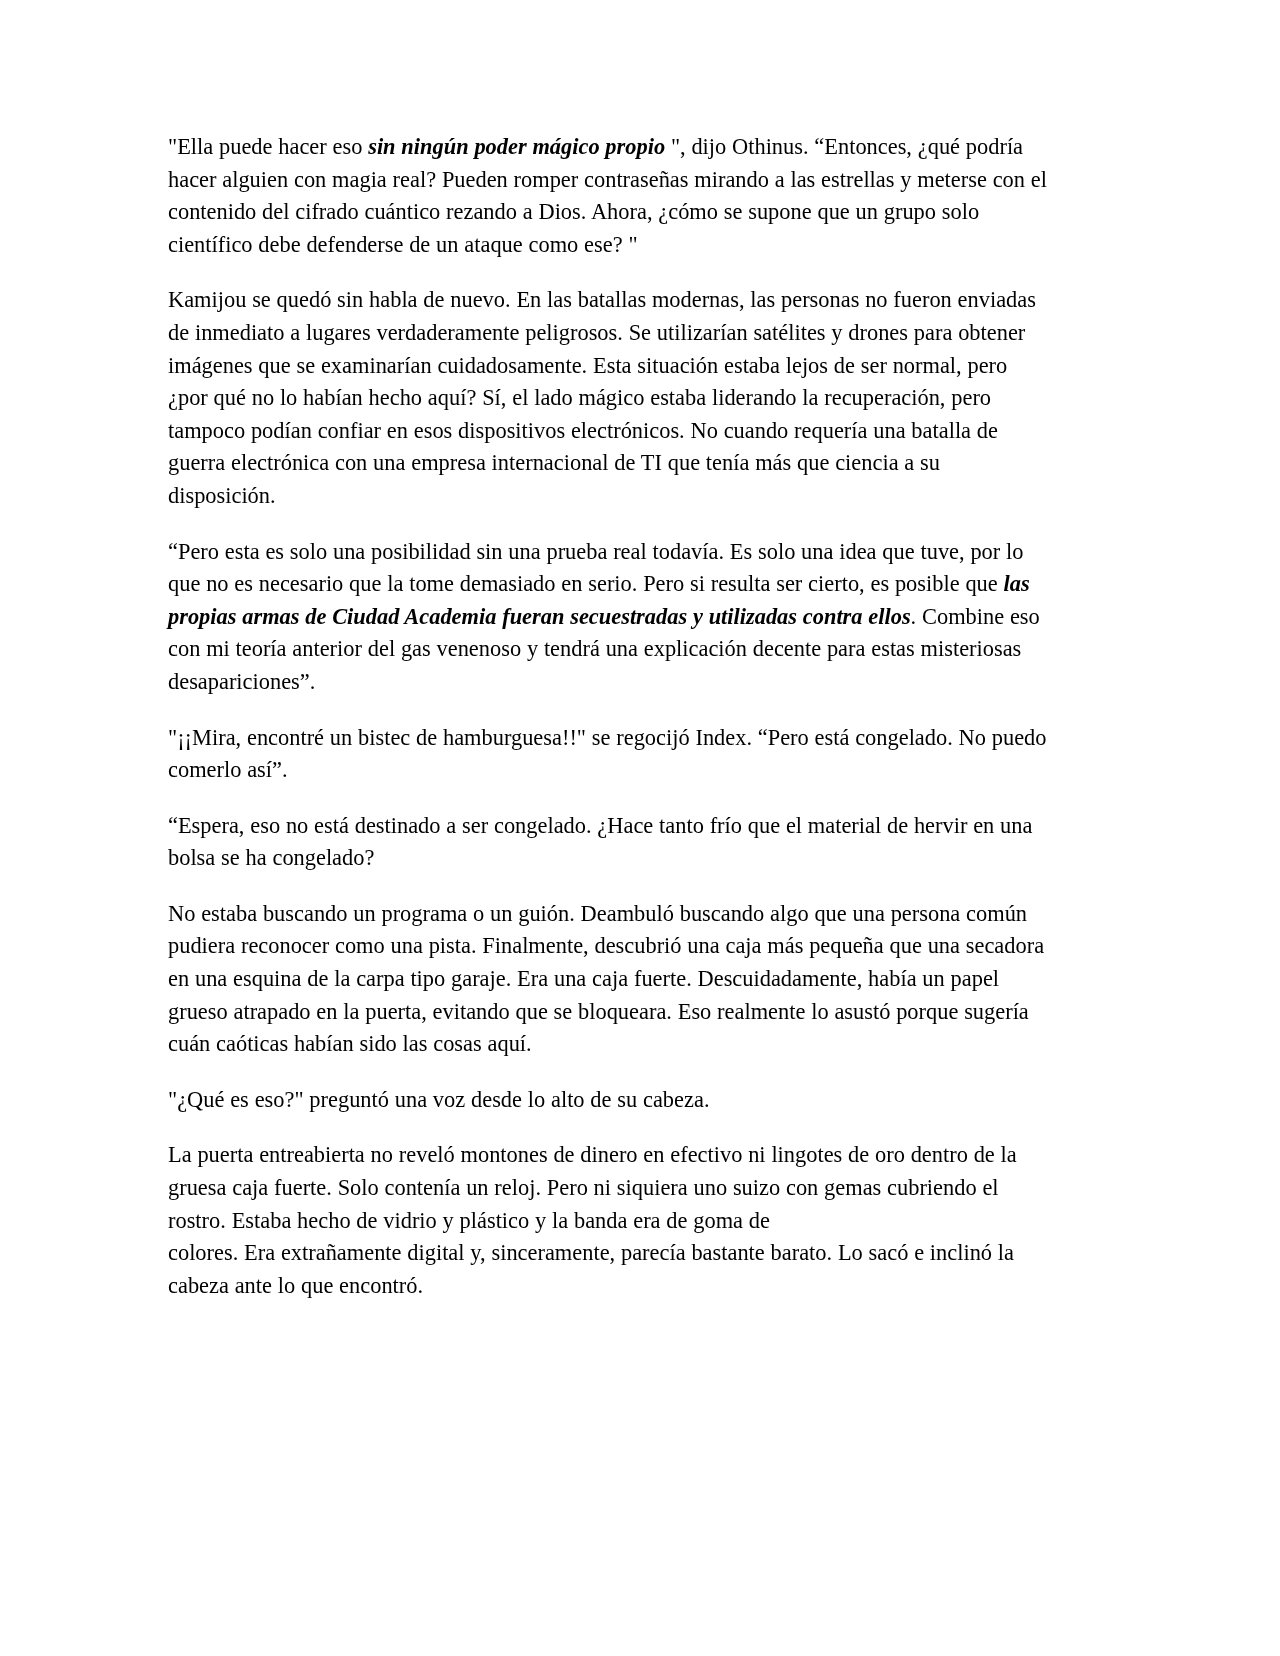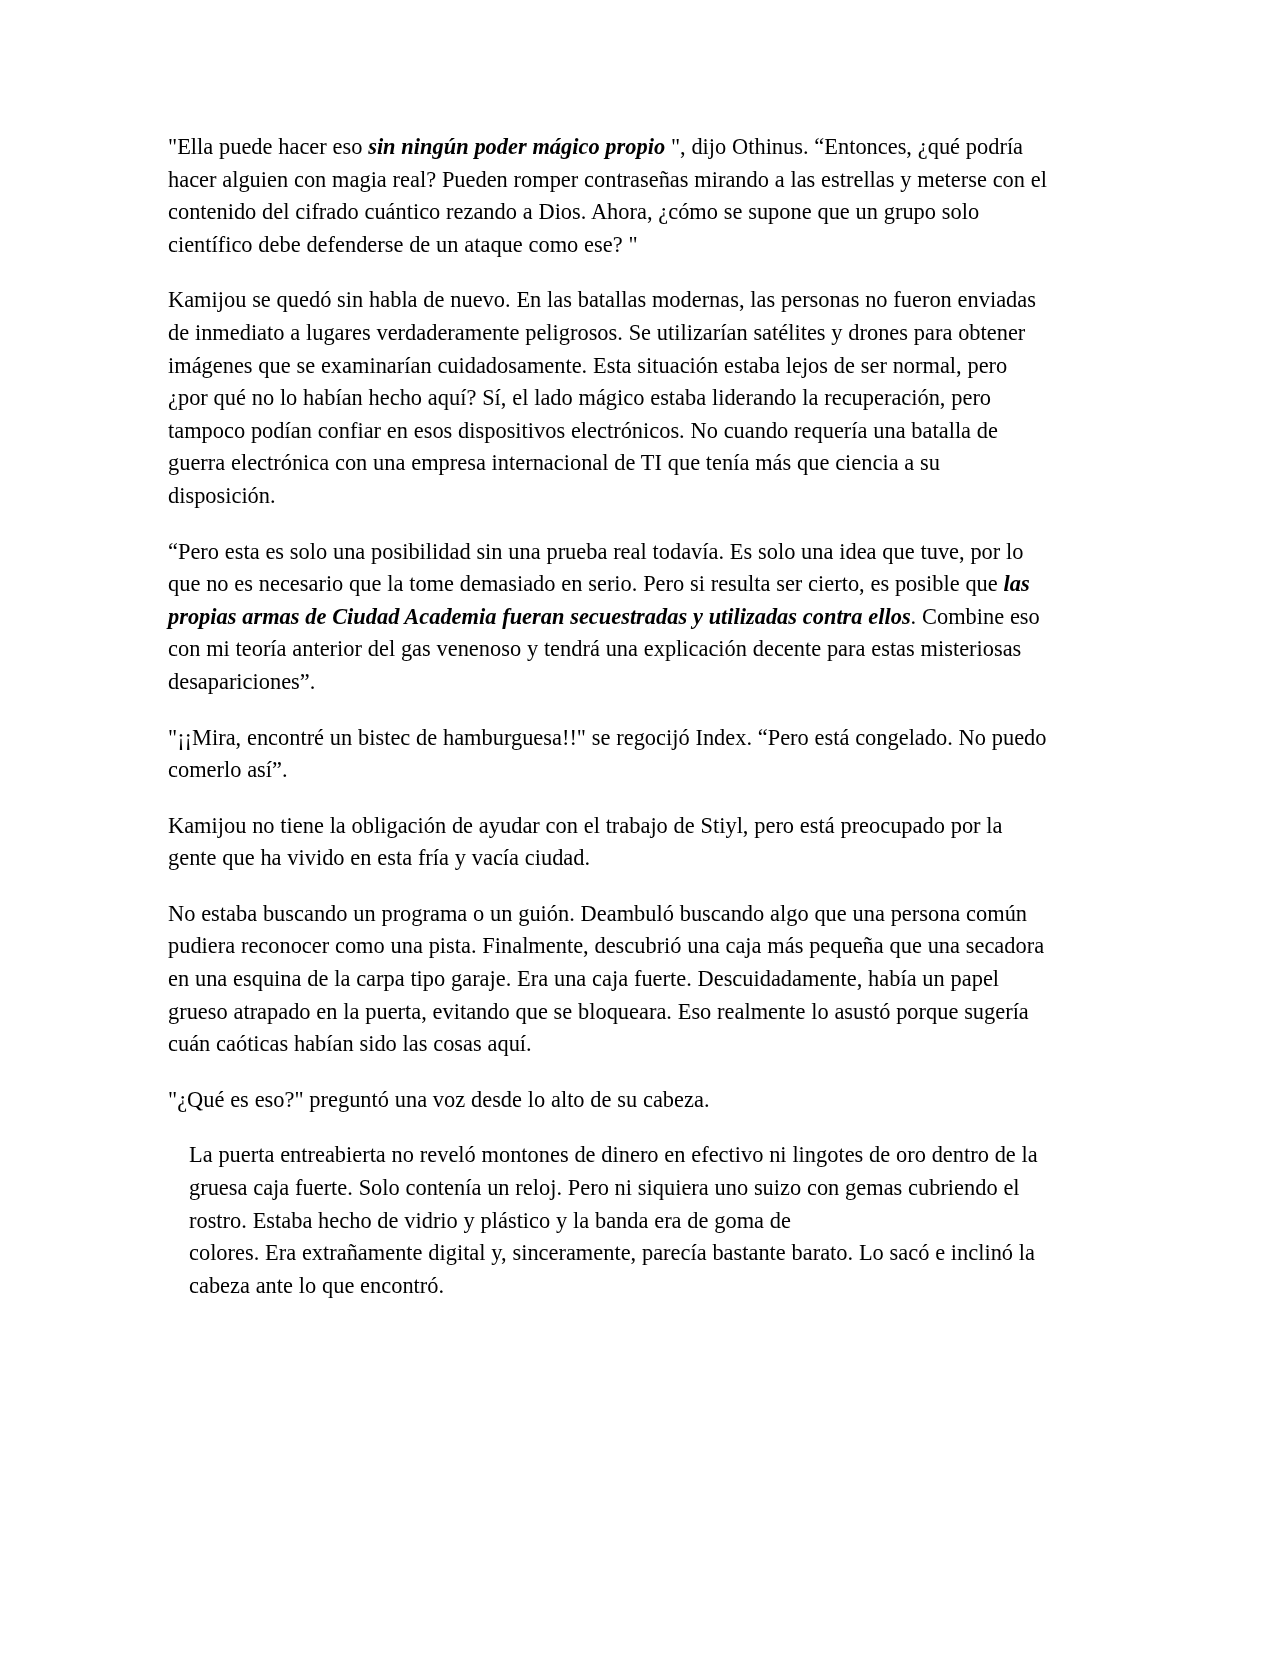--- a/index.html
+++ b/index.html
@@ -33,34 +33,33 @@
     font-size: 22.4px;
     line-height: 32.6px;
     text-align: left;
     color: #000000;
     letter-spacing: 0.0px;
     word-spacing: 0.2px;
     -webkit-font-smoothing: antialiased;
   }
   p.para:last-child {
     margin-bottom: 0;
-    margin-left: 21px;
   }
   em.ital {
     font-style: italic;
     font-weight: bold;
   }
 </style>
 </head>
 <body>
 
 <div class="page">
   <div class="text-column" id="text-column">
       <p class="para"><span>"Ella puede hacer eso </span><em class="ital">sin ningún poder mágico propio</em><span> ", dijo Othinus. “Entonces, ¿qué podría hacer alguien con magia real? Pueden romper contraseñas mirando a las estrellas y meterse con el contenido del cifrado cuántico rezando a Dios. Ahora, ¿cómo se supone que un grupo solo científico debe defenderse de un ataque como ese? "</span></p>
       <p class="para"><span>Kamijou se quedó sin habla de nuevo. En las batallas modernas, las personas no fueron enviadas de inmediato a lugares verdaderamente peligrosos. Se utilizarían satélites y drones para obtener imágenes que se examinarían cuidadosamente. Esta situación estaba lejos de ser normal, pero ¿por qué no lo habían hecho aquí? Sí, el lado mágico estaba liderando la recuperación, pero tampoco podían confiar en esos dispositivos electrónicos. No cuando requería una batalla de guerra electrónica con una empresa internacional de TI que tenía más que ciencia a su disposición.</span></p>
       <p class="para"><span>“Pero esta es solo una posibilidad sin una prueba real todavía. Es solo una idea que tuve, por lo que no es necesario que la tome demasiado en serio. Pero si resulta ser cierto, es posible que </span><em class="ital">las propias armas de Ciudad Academia fueran secuestradas y utilizadas contra ellos</em><span>. Combine eso con mi teoría anterior del gas venenoso y tendrá una explicación decente para estas misteriosas desapariciones”.</span></p>
       <p class="para"><span>"¡¡Mira, encontré un bistec de hamburguesa!!" se regocijó Index. “Pero está congelado. No puedo comerlo así”.</span></p>
-      <p class="para"><span>Kamijou no tiene la obligación de ayudar con el trabajo de Stiyl, pero está preocupado por la gente que ha vivido en esta fría y vacía ciudad.</span></p>
+      <p class="para"><span>“Espera, eso no está destinado a ser congelado. ¿Hace tanto frío que el material de hervir en una bolsa se ha congelado?</span></p>
       <p class="para"><span>No estaba buscando un programa o un guión. Deambuló buscando algo que una persona común pudiera reconocer como una pista. Finalmente, descubrió una caja más pequeña que una secadora en una esquina de la carpa tipo garaje. Era una caja fuerte. Descuidadamente, había un papel grueso atrapado en la puerta, evitando que se bloqueara. Eso realmente lo asustó porque sugería cuán caóticas habían sido las cosas aquí.</span></p>
       <p class="para"><span>"¿Qué es eso?" preguntó una voz desde lo alto de su cabeza.</span></p>
       <p class="para"><span>La puerta entreabierta no reveló montones de dinero en efectivo ni lingotes de oro dentro de la gruesa caja fuerte. Solo contenía un reloj. Pero ni siquiera uno suizo con gemas cubriendo el rostro. Estaba hecho de vidrio y plástico y la banda era de goma de</span><br><span>colores. Era extrañamente digital y, sinceramente, parecía bastante barato. Lo sacó e inclinó la cabeza ante lo que encontró.</span></p>
     </div>
 </div>
 
 </body></html>

